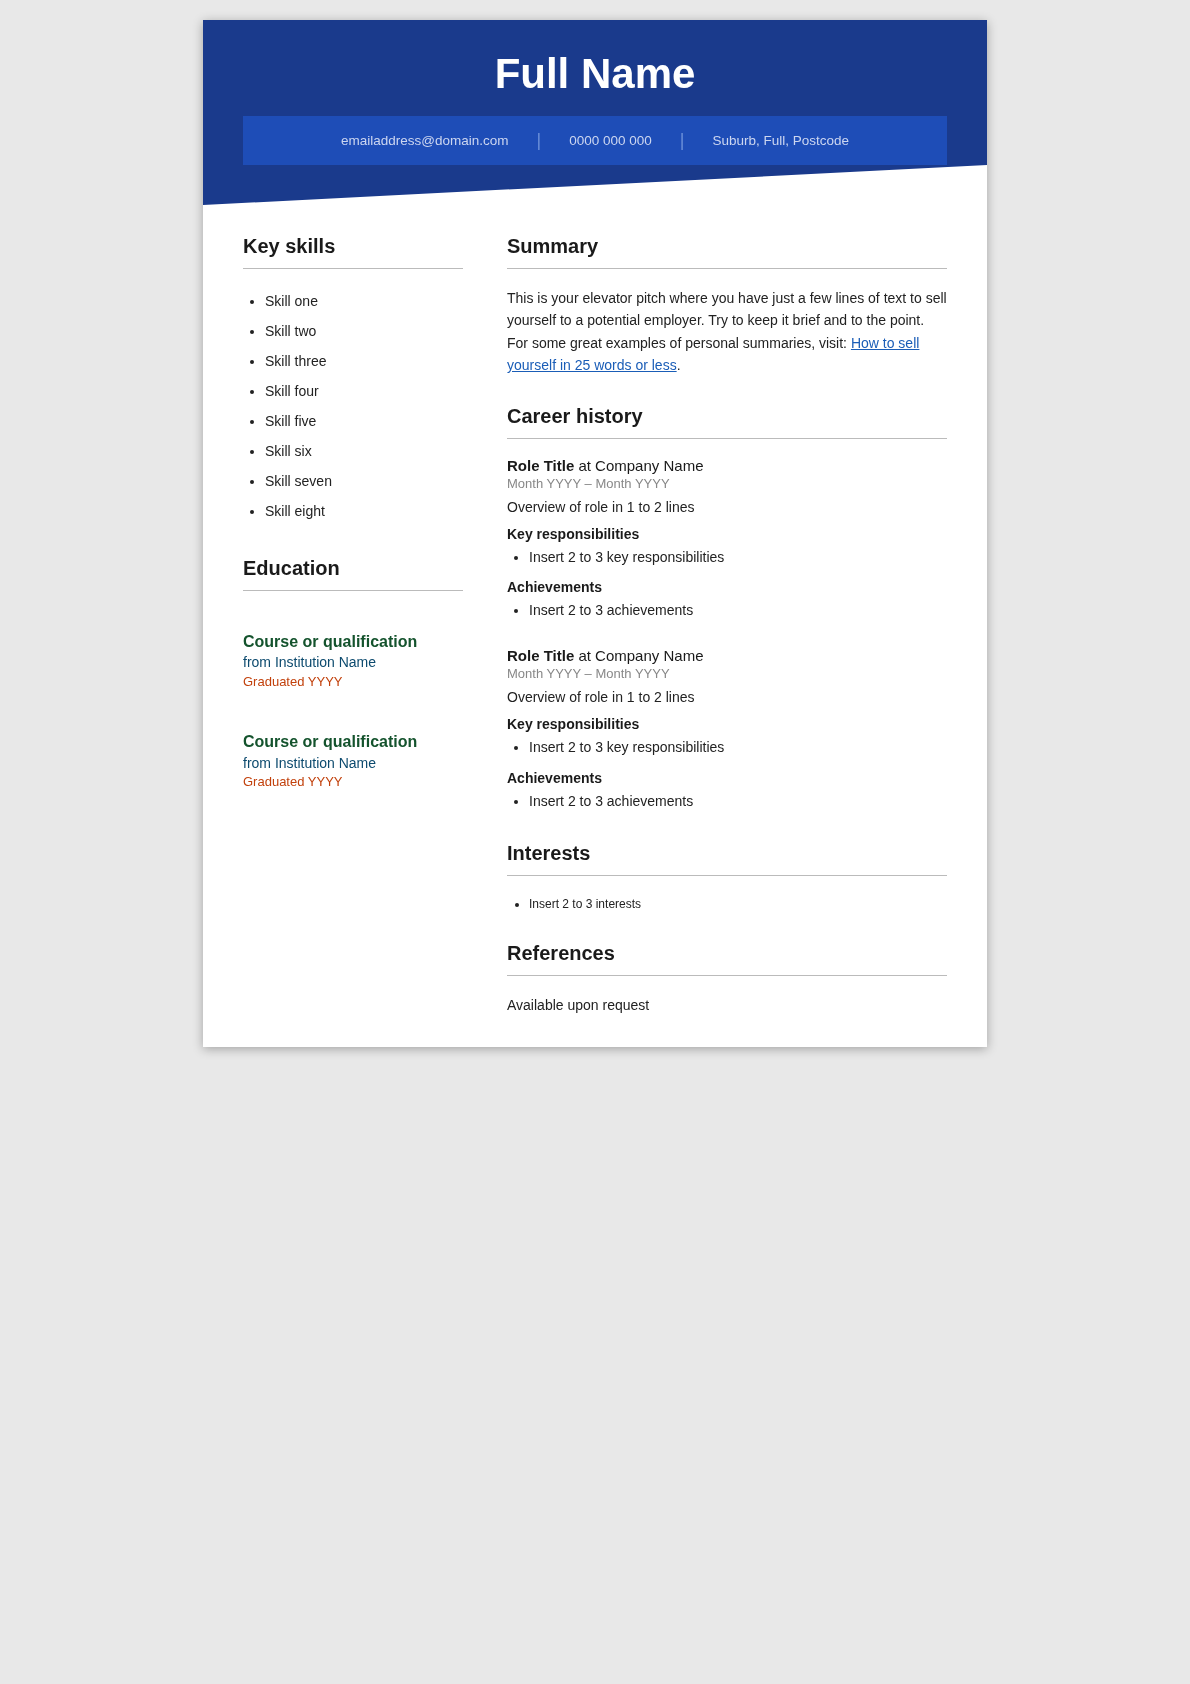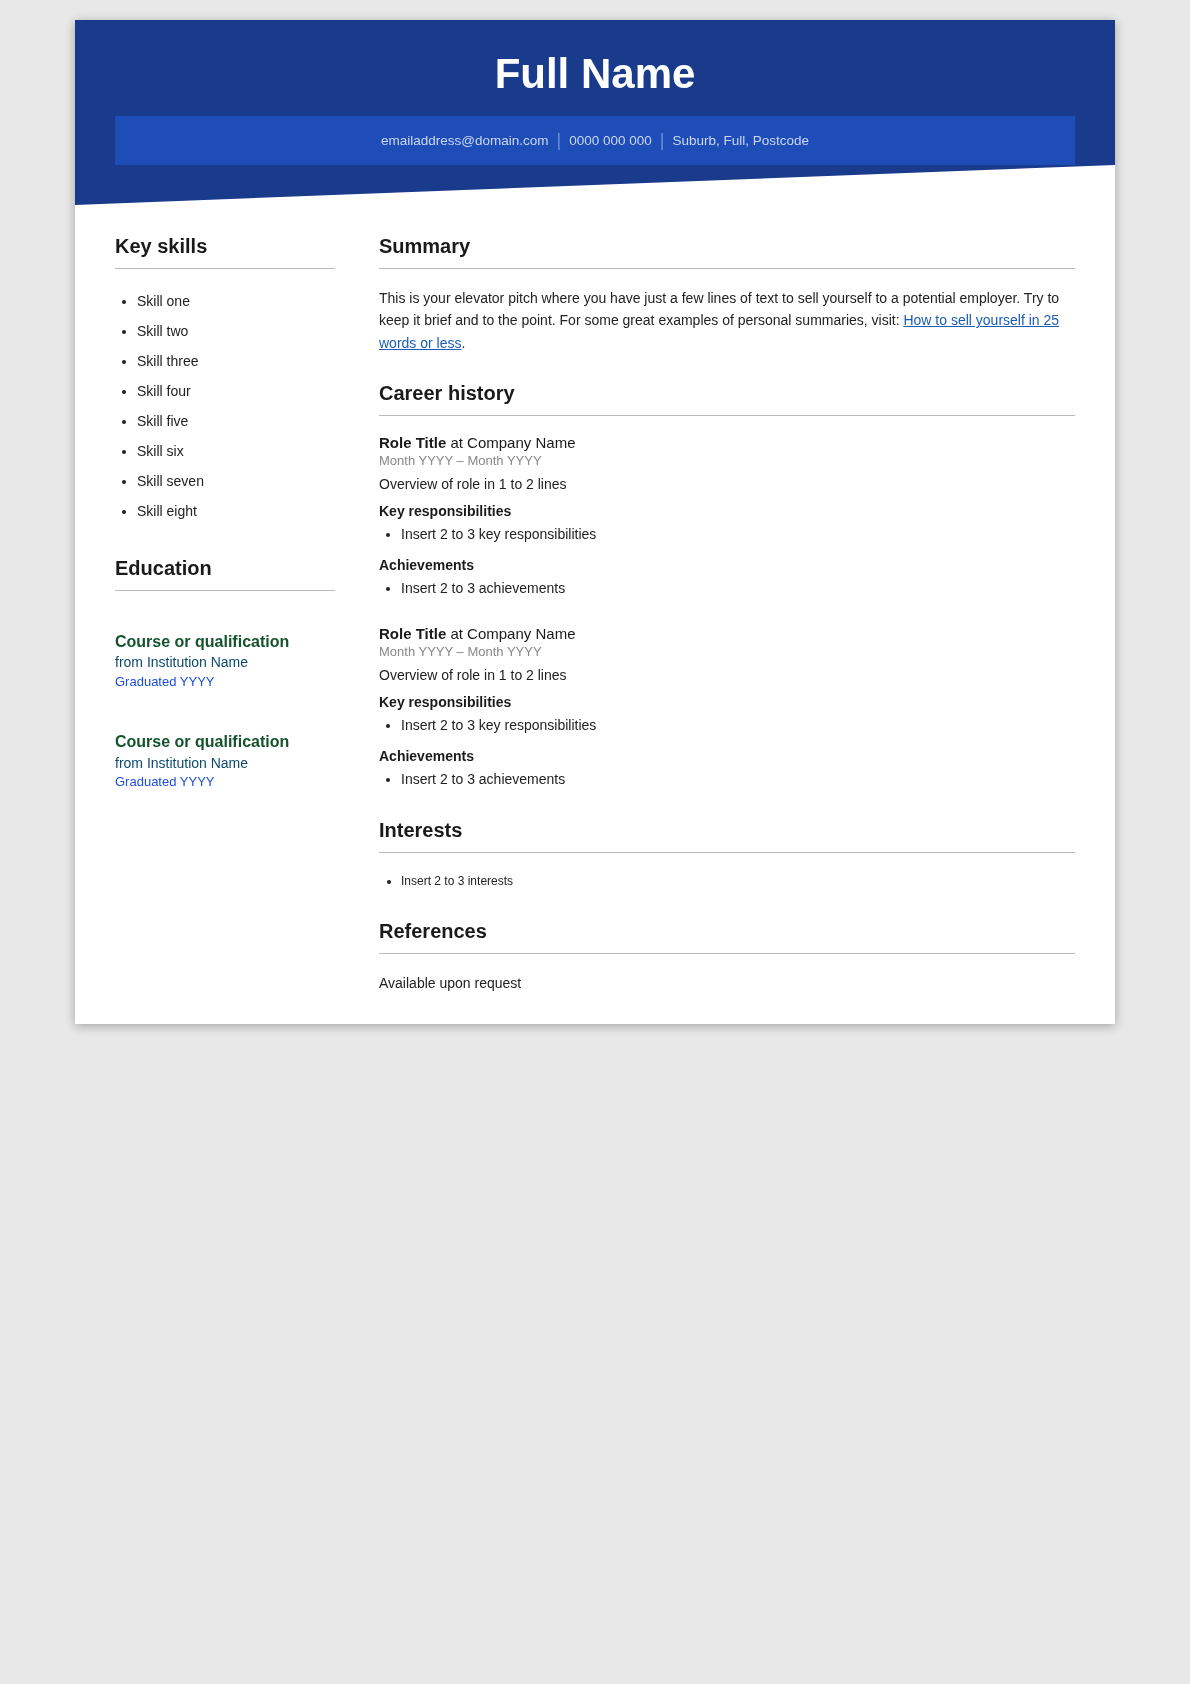--- a/index.html
+++ b/index.html
@@ -8,21 +8,21 @@
       font-family: Arial, sans-serif;
       background: #e8e8e8;
       display: flex;
       justify-content: center;
       align-items: flex-start;
       min-height: 100vh;
       padding: 20px;
     }
 
     .resume {
-      width: 1040px;
+      width: 784px;
       background: #fff;
       box-shadow: 0 2px 10px rgba(0,0,0,0.3);
     }
 
     
     .header {
       background: #1a3a8c;
       position: relative;
       padding: 30px 40px 0 40px;
       overflow: hidden;
@@ -38,21 +38,21 @@
 
     .header-contact {
       background: #1e4db7;
       color: #ccd6f0;
       text-align: center;
       padding: 14px 20px;
       font-size: 13.5px;
       display: flex;
       justify-content: center;
       align-items: center;
-      gap: 8px;
+      gap: 28px;
     }
 
     .header-contact .separator {
       color: #6a8fd8;
       font-size: 18px;
     }
 
     .header-diagonal {
       position: relative;
       height: 40px;
@@ -126,21 +126,21 @@
     }
 
     .edu-institution {
       font-size: 14px;
       color: #0c4a6e;
       line-height: 1.4;
     }
 
     .edu-graduated {
       font-size: 13px;
-      color: #1d4ed8;
+      color: #c2410c;
       line-height: 1.4;
     }
 
     
     .right-col {
       flex: 1;
     }
 
     .summary-text {
       font-size: 14px;

